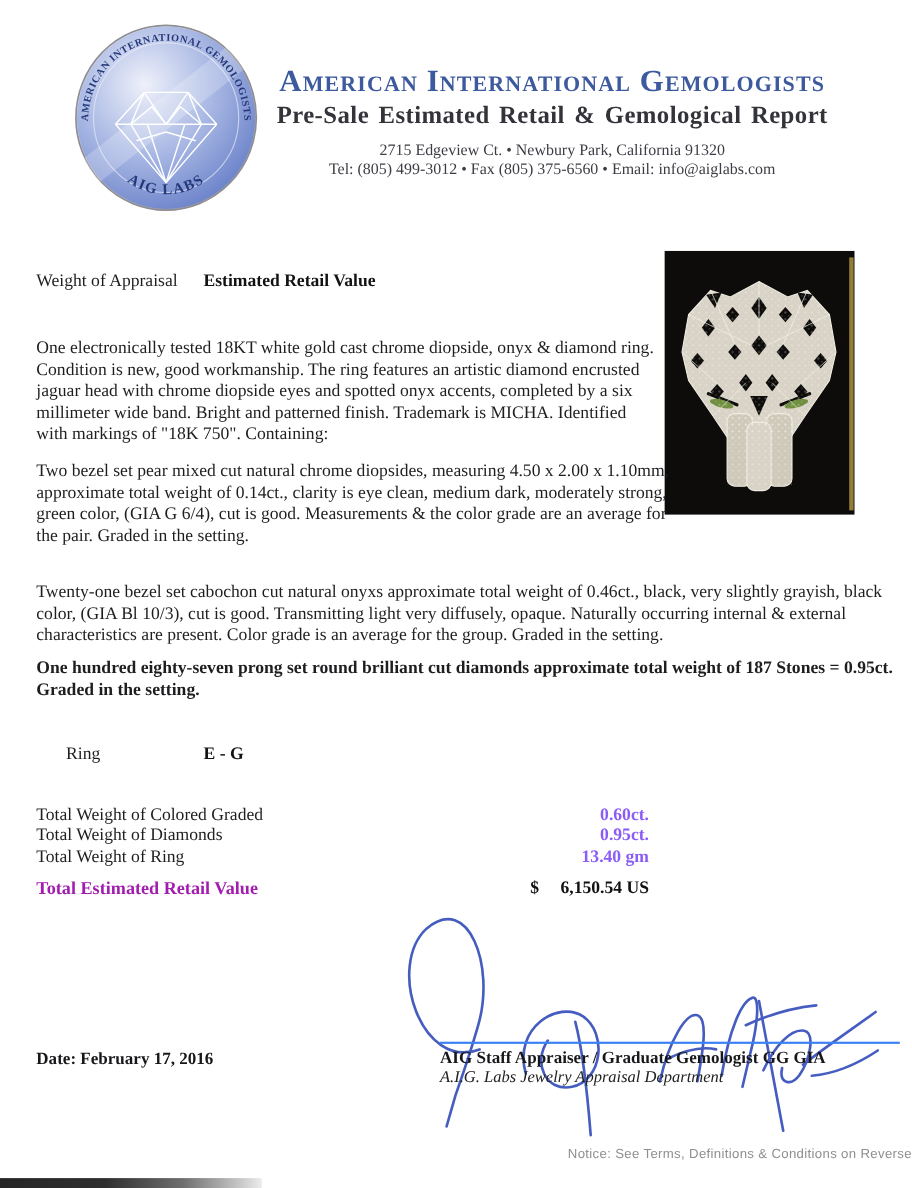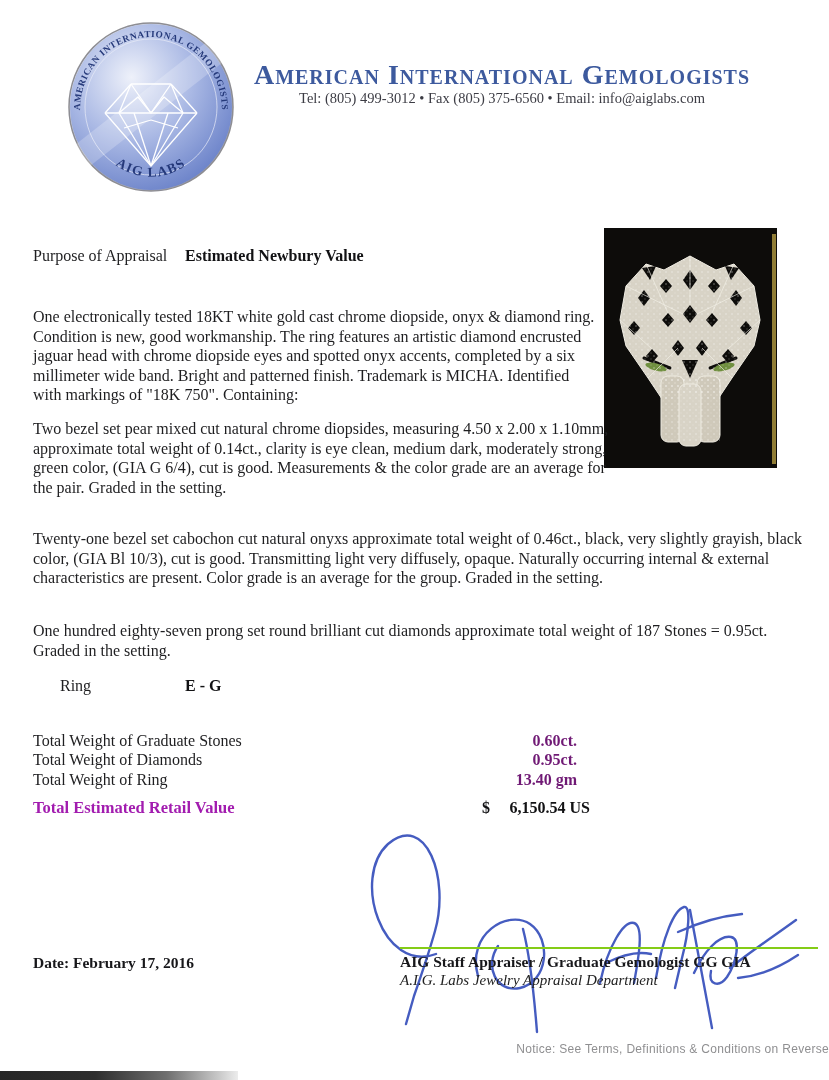--- a/index.html
+++ b/index.html
@@ -28,35 +28,35 @@
 
   
   .doc-text{font-size:16px;line-height:19.5px;color:#1e1e20;}
   .kv-row{display:flex;}
   .kv-label{width:152px;flex:none;}
   .kv-value{font-weight:bold;color:#121214;}
   .purpose-block{left:33px;top:246px;width:560px;}
   .para1{left:33px;top:307px;width:566px;}
   .para2{left:33px;top:419px;width:578px;}
   .para3{left:33px;top:529px;width:784px;}
-  .para4{left:33px;top:621px;width:784px;}
+  .para4{left:33px;top:598px;width:784px;font-weight:bold;}
   .grades{left:60px;top:676px;width:400px;}
   .grades .kv-label{width:125px;}
 
   .totals{left:33px;top:731px;width:557px;}
   .t-row{position:relative;height:19.3px;}
-  .t-value{position:absolute;right:13px;top:0;font-weight:bold;color:#701a75;}
+  .t-value{position:absolute;right:0;top:0;font-weight:bold;color:#8b5cf6;}
   .retail-row{left:33px;top:798px;width:557px;height:20px;}
   .retail-label{font-weight:bold;font-size:16.5px;color:#a21caf;}
   .retail-cur{position:absolute;left:449px;top:0;font-weight:bold;color:#121214;}
   .retail-val{position:absolute;right:0;top:0;font-weight:bold;color:#121214;}
 
   
   .sig-ink{left:338px;top:816px;width:482px;height:222px;pointer-events:none;}
-  .sign-block{left:400px;top:947px;width:418px;border-top:2px solid #84cc16;padding-top:4px;}
+  .sign-block{left:400px;top:947px;width:418px;border-top:2px solid #3b82f6;padding-top:4px;}
   .signer-title{font-weight:bold;font-size:15.5px;line-height:18px;color:#17171a;}
   .department{font-style:italic;font-size:15px;line-height:19px;color:#222;}
   .date-line{left:33px;top:954px;font-weight:bold;font-size:15.5px;color:#17171a;}
 
   
   .notice{left:0;top:1042px;width:829px;text-align:right;
     font-family:"Liberation Sans", sans-serif;font-size:12px;color:#8f8f91;letter-spacing:0.3px;}
   .scan-bar{left:0;top:1071px;width:238px;height:9px;
     background:linear-gradient(to right,#262626 0%,#2e2e2e 40%,#6f6f6f 70%,#c9c9c9 92%,#ececec 100%);}
 </style>
@@ -102,20 +102,22 @@
     <polyline points="55,93 87,146"></polyline>
     <polyline points="119,93 87,146"></polyline>
     <polyline points="70,93 87,146"></polyline>
     <polyline points="104,93 87,146"></polyline>
     <polyline points="60,108 87,100 114,108"></polyline>
   </g>
 </svg>
 
 <div class="abs header-text">
   <div class="company-name">American International Gemologists</div>
+  <div class="report-title">Pre-Sale Estimated Retail &amp; Gemological Report</div>
+  <div class="addr addr1">2715 Edgeview Ct.  •  Newbury Park, California 91320</div>
   <div class="addr">Tel: (805) 499-3012  •  Fax (805) 375-6560  •  Email: info@aiglabs.com</div>
 </div>
 
 <svg class="abs photo" viewBox="0 0 173 240" xmlns="http://www.w3.org/2000/svg">
   <defs>
     <pattern id="pave" width="6" height="6" patternUnits="userSpaceOnUse">
       <circle cx="2" cy="2" r="1" fill="#ffffff" opacity="0.55"></circle>
       <circle cx="5" cy="5" r="0.8" fill="#fdfbef" opacity="0.4"></circle>
     </pattern>
   </defs>
@@ -162,40 +164,40 @@
       <line x1="44" y1="150" x2="74" y2="120"></line>
       <line x1="128" y1="150" x2="98" y2="120"></line>
     </g>
     <polygon points="86,28 112,42 130,36 150,58 156,92 150,118 128,150 112,174 86,164 60,174 44,150 22,118 16,92 22,58 42,36 60,42" fill="url(#pave)" opacity="0.5"></polygon>
     <rect x="57" y="148" width="59" height="66" fill="url(#pave)" opacity="0.5"></rect>
   </g>
 </svg>
 
 <div class="abs purpose-block doc-text">
   <div class="kv-row">
-    <span class="kv-label">Purpose of Appraisal</span>
-    <span class="kv-value">Estimated Newbury Value</span>
+    <span class="kv-label">Weight of Appraisal</span>
+    <span class="kv-value">Estimated Retail Value</span>
   </div>
 </div>
 
 <div class="abs para1 doc-text">One electronically tested 18KT white gold cast chrome diopside, onyx &amp; diamond ring. Condition is new, good workmanship.  The ring features an artistic diamond encrusted jaguar head with chrome diopside eyes and spotted onyx accents, completed by a six millimeter wide band. Bright and patterned finish.  Trademark is MICHA.  Identified with markings of "18K 750".  Containing:</div>
 <div class="abs para2 doc-text">Two bezel set pear mixed cut natural chrome diopsides, measuring 4.50 x 2.00 x 1.10mm,  approximate total weight of 0.14ct., clarity is eye clean, medium dark, moderately strong, green color, (GIA G 6/4), cut is good.    Measurements &amp; the color grade are an average for the pair. Graded in the setting.</div>
 <div class="abs para3 doc-text">Twenty-one bezel set cabochon cut natural onyxs approximate total weight of 0.46ct., black, very slightly grayish, black color, (GIA Bl 10/3), cut is good.    Transmitting light very diffusely, opaque. Naturally occurring internal &amp; external characteristics are present. Color grade is an average for the group. Graded in the setting.</div>
 <div class="abs para4 doc-text">One hundred eighty-seven prong set round brilliant cut diamonds approximate total weight of 187 Stones = 0.95ct.  Graded in the setting.</div>
 
 <div class="abs grades doc-text">
   <div class="kv-row">
     <span class="kv-label">Ring</span>
     <span class="kv-value">E - G</span>
   </div>
 </div>
 
 <div class="abs totals doc-text">
   <div class="t-row">
-    <span>Total Weight of Graduate Stones</span>
+    <span>Total Weight of Colored Graded</span>
     <span class="t-value">0.60ct.</span>
   </div>
   <div class="t-row">
     <span>Total Weight of Diamonds</span>
     <span class="t-value">0.95ct.</span>
   </div>
   <div class="t-row">
     <span>Total Weight of Ring</span>
     <span class="t-value">13.40 gm</span>
   </div>

